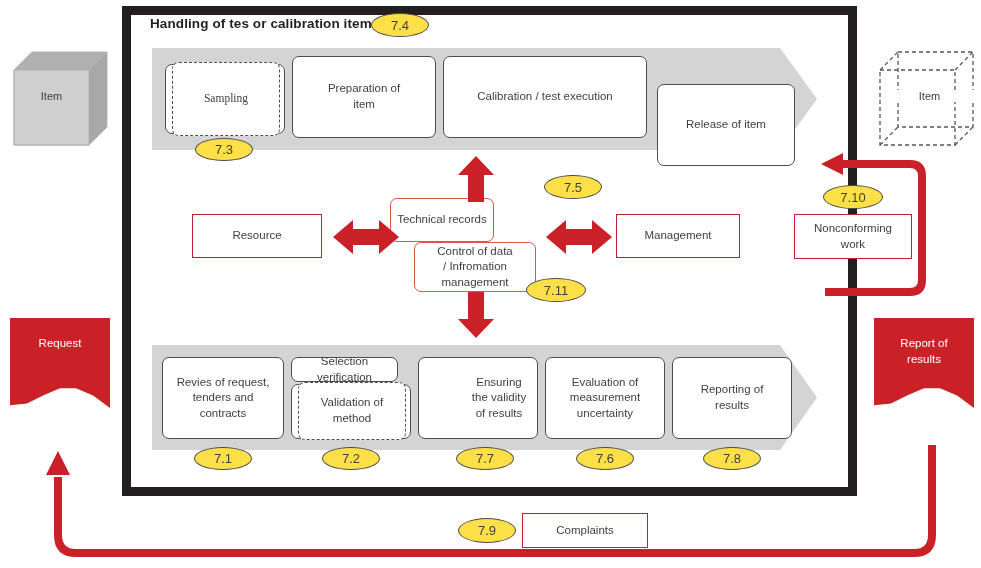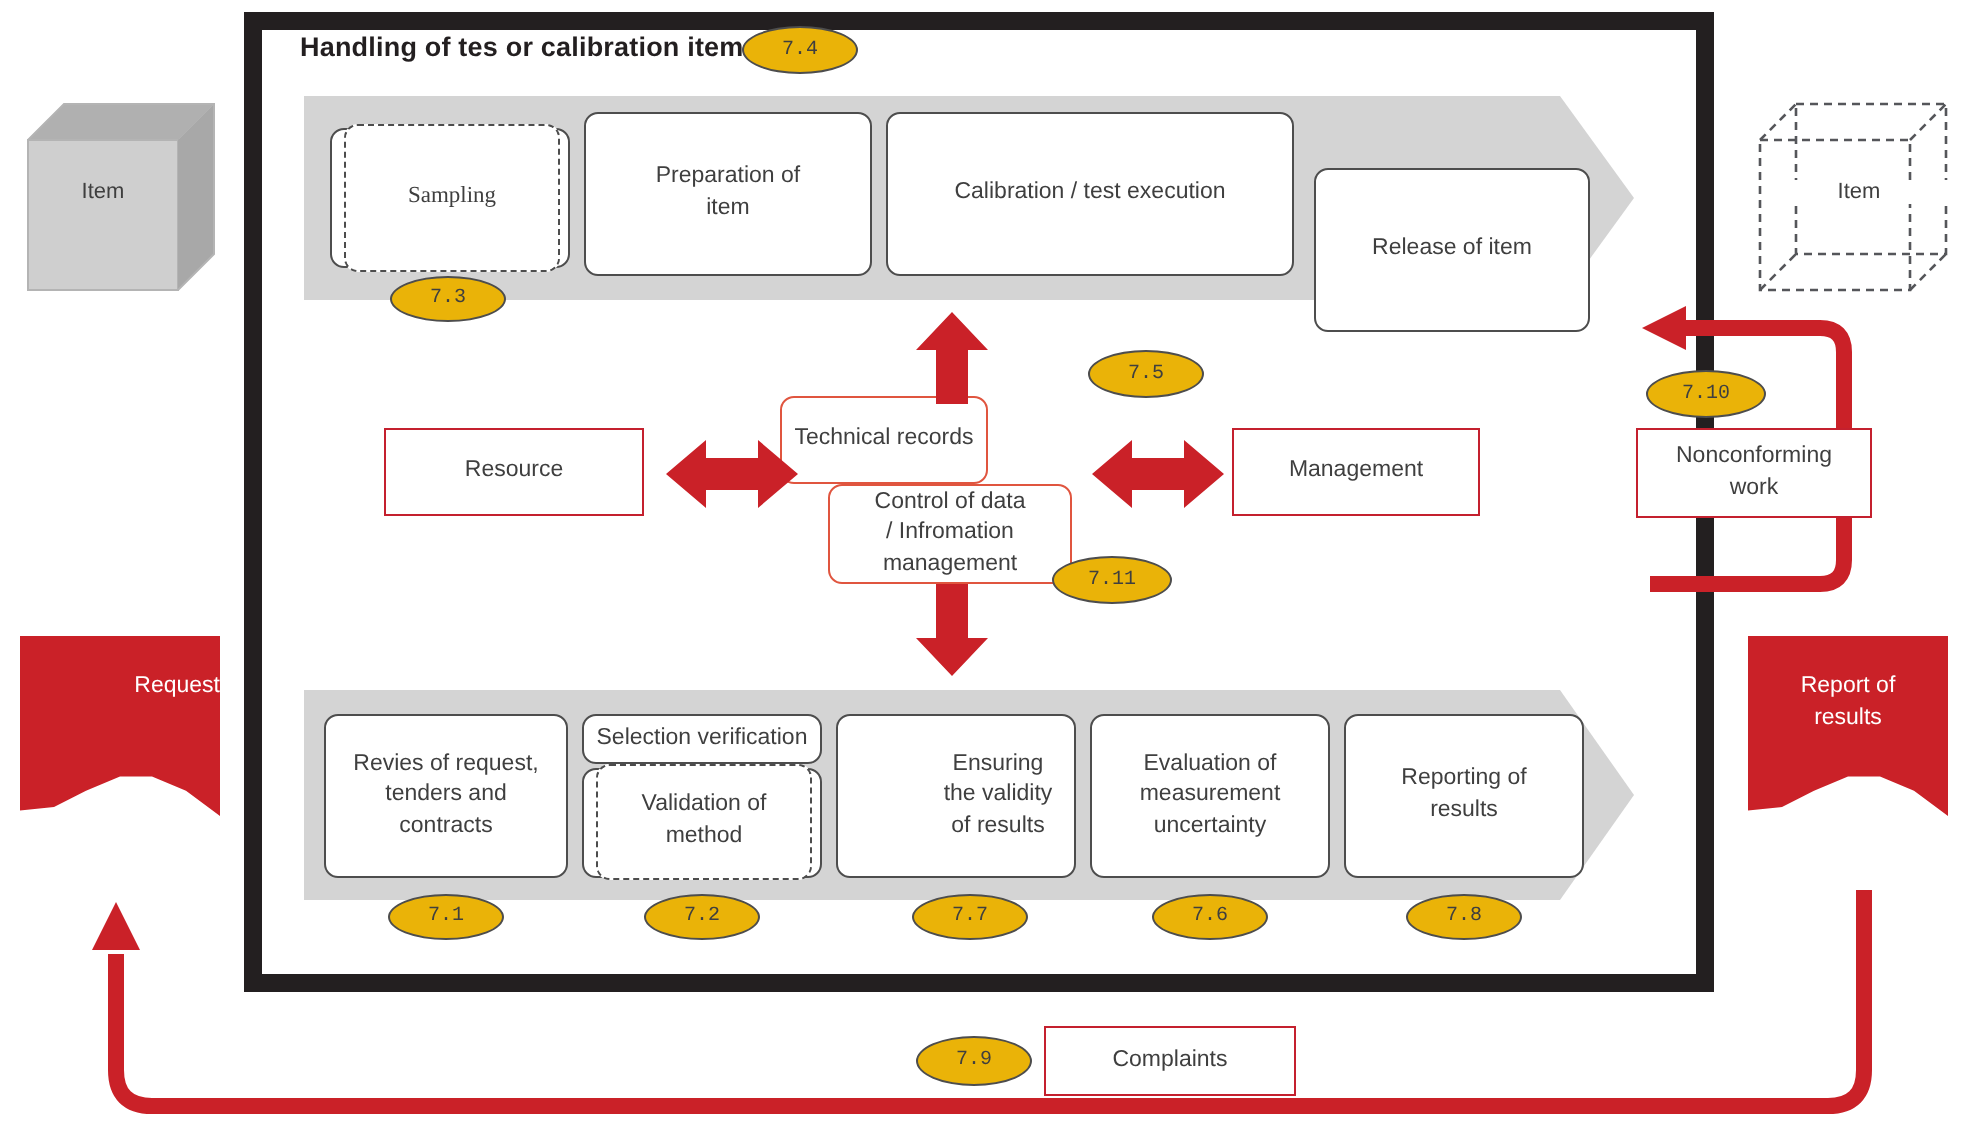--- a/index.html
+++ b/index.html
@@ -50,23 +50,23 @@
   
   .rbox{
     background:#ffffff;border:1.4px solid #c4202e;box-sizing:border-box;
     display:flex;align-items:center;justify-content:center;text-align:center;
     font-size:11.5px;line-height:1.35;color:#3f3f3f;padding:3px 5px;
   }
   .rbox.round{border-radius:7px;border-color:#e0553f;}
 
   
   .badge{
-    background:#eab308;border:1.3px solid #4d4d4d;border-radius:50%;
+    background:#fde047;border:1.3px solid #4d4d4d;border-radius:50%;
     display:flex;align-items:center;justify-content:center;
-    font-size:10px;color:#3f3f3f;box-sizing:border-box;font-family:Liberation Mono, monospace;
+    font-size:13px;color:#3f3f3f;box-sizing:border-box;
   }
 
   
   .ribbon{
     background:#ca2128;color:#ffffff;font-size:11.5px;line-height:1.35;
     display:flex;align-items:flex-start;justify-content:center;text-align:center;
     padding-top:18px;box-sizing:border-box;
     clip-path:polygon(0 0,100% 0,100% 100%,
       83% 86%,66% 78%,50% 78%,33% 86%,17% 95%,0 97%);
   }
@@ -177,38 +177,38 @@
   </svg>
 </div>
 
 <div class="abs" style="left:805px;top:150px;">
   <svg width="130" height="160" viewBox="0 0 130 160">
     <path d="M 35 14 L 105 14 Q 117 14 117 26 L 117 130 Q 117 142 105 142 L 20 142" fill="none" stroke="#ca2128" stroke-width="8"></path>
     <polygon points="16,14 38,3 38,25" fill="#ca2128"></polygon>
   </svg>
 </div>
 <div class="abs badge" style="left:823px;top:185px;width:60px;height:24px;">7.10</div>
-<div class="abs rbox" style="left:818px;top:214px;width:118px;height:45px;text-align:center;">
+<div class="abs rbox" style="left:794px;top:214px;width:118px;height:45px;text-align:center;">
   <span>
     <span>Nonconforming</span><br><span>work</span>
   </span>
 </div>
 
 <div class="abs chevron" id="chevron-bottom"></div>
 
 <div class="abs pbox" style="left:162px;top:357px;width:122px;height:82px;">
   <span>
     <span>Revies of request,</span><br>
     <span>tenders and</span><br>
     <span>contracts</span>
   </span>
 </div>
 <div class="abs badge" style="left:194px;top:447px;width:58px;height:23px;">7.1</div>
 
-<div class="abs pbox" style="left:291px;top:357px;width:120px;height:25px;">
+<div class="abs pbox" style="left:291px;top:357px;width:107px;height:25px;">
   <span>Selection verification</span>
 </div>
 <div class="abs pbox" style="left:291px;top:384px;width:120px;height:55px;"></div>
 <div class="abs pbox dashed" style="left:298px;top:382px;width:108px;height:58px;background:#fff;">
   <span>
     <span>Validation of</span><br><span>method</span>
   </span>
 </div>
 <div class="abs badge" style="left:322px;top:447px;width:58px;height:23px;">7.2</div>
 
@@ -228,21 +228,21 @@
 </div>
 <div class="abs badge" style="left:576px;top:447px;width:58px;height:23px;">7.6</div>
 
 <div class="abs pbox" style="left:672px;top:357px;width:120px;height:82px;">
   <span>
     <span>Reporting of</span><br><span>results</span>
   </span>
 </div>
 <div class="abs badge" style="left:703px;top:447px;width:58px;height:23px;">7.8</div>
 
-<div class="abs ribbon" id="ribbon-request" style="left:10px;top:318px;width:100px;height:90px;justify-content:flex-end;">
+<div class="abs ribbon" id="ribbon-request" style="left:10px;top:318px;width:100px;height:90px;">
   <span>Request</span>
 </div>
 <div class="abs ribbon" id="ribbon-report" style="left:874px;top:318px;width:100px;height:90px;">
   <span>
     <span>Report of</span><br><span>results</span>
   </span>
 </div>
 
 <div class="abs" style="left:40px;top:445px;">
   <svg width="910" height="123" viewBox="0 0 910 123">

